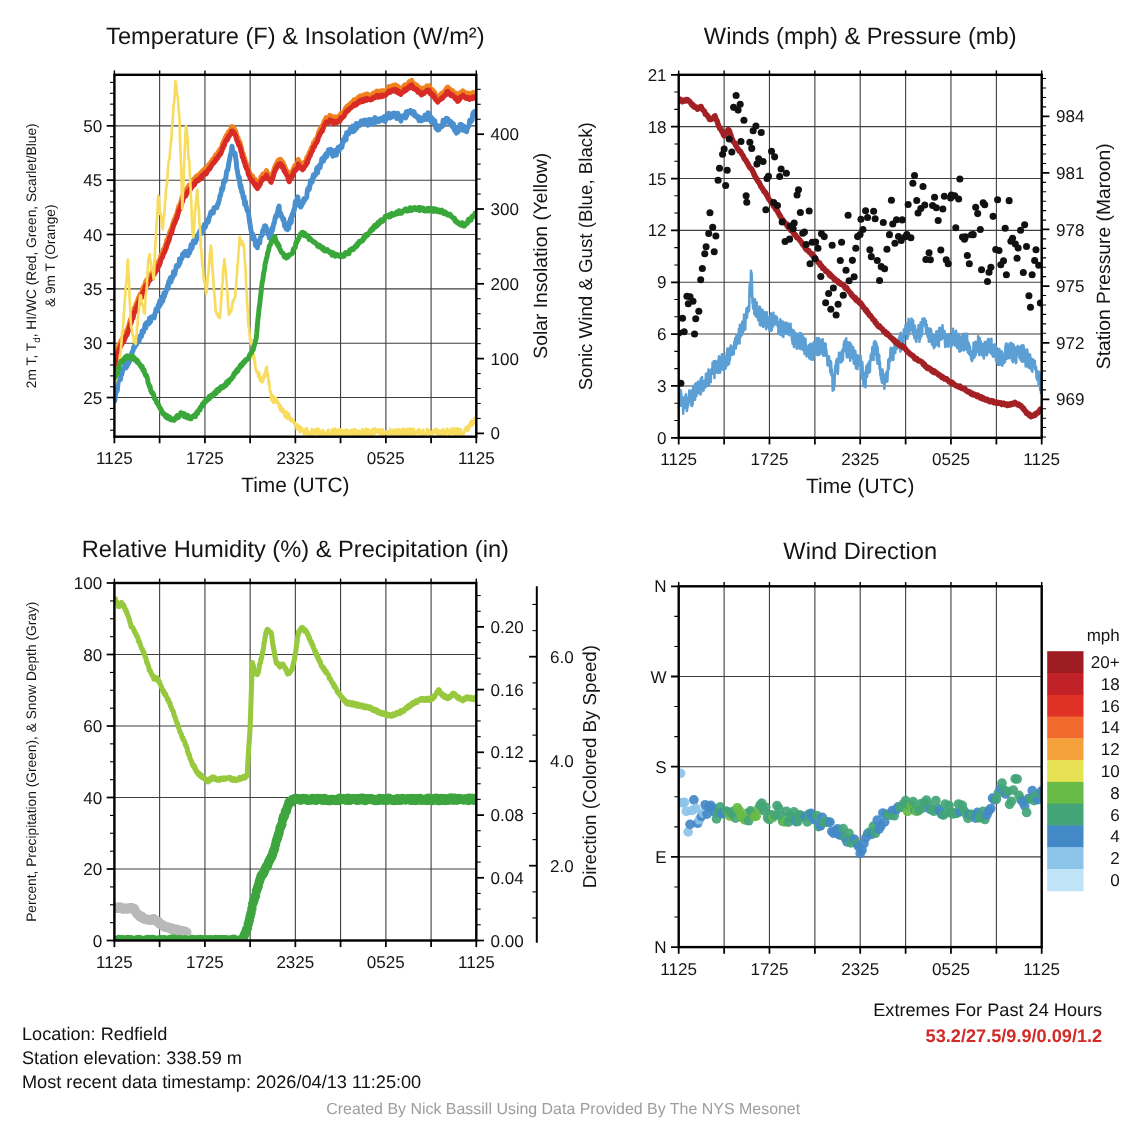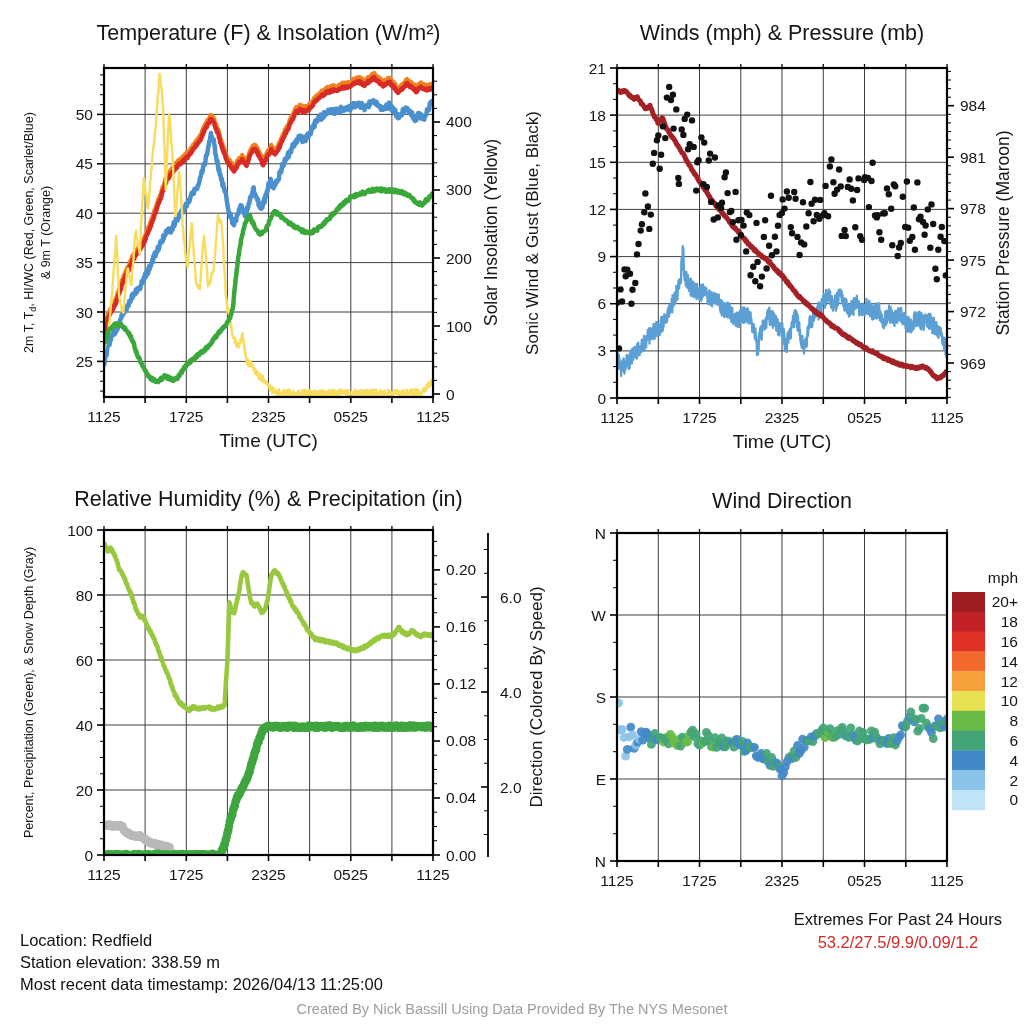--- a/index.html
+++ b/index.html
@@ -7,23 +7,23 @@
           font-family:"Liberation Sans",sans-serif;color:#111;overflow:hidden;}
   .chart{position:absolute;width:512px;height:470px;}
   #chart-0{left:0;top:0;}
   #chart-1{left:512px;top:0;}
   #chart-2{left:0;top:470px;width:560px;}
   #chart-3{left:512px;top:470px;}
   svg text{fill:#151515;font-family:"Liberation Sans",sans-serif;}
   .footer-left{position:absolute;left:20px;top:929px;font-size:16.5px;line-height:22px;}
   .credit{position:absolute;left:0;top:1001px;width:100%;text-align:center;
           font-size:14.5px;color:#9d9d9d;}
-  .footer-right{position:absolute;right:22px;top:908px;text-align:center;
+  .footer-right{position:absolute;right:22px;top:908px;text-align:right;
           font-size:16.5px;line-height:23px;}
-  .ext-values{font-weight:normal;}
+  .ext-values{font-weight:bold;}
 </style>
 </head>
 <body>
 
 <div class="canvas">
   <div class="chart" id="chart-0"><svg viewBox="0 0 512 470" width="512" height="470">
         <g stroke="#3f3f3f" stroke-width="1">
           <line x1="145.1" y1="68" x2="145.1" y2="397"></line>
           <line x1="186.3" y1="68" x2="186.3" y2="397"></line>
           <line x1="227.4" y1="68" x2="227.4" y2="397"></line>

